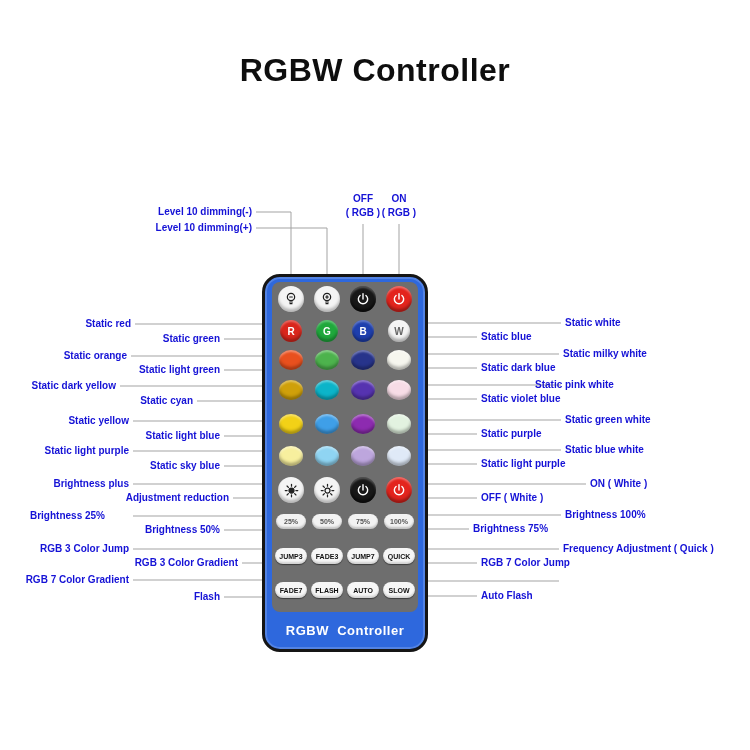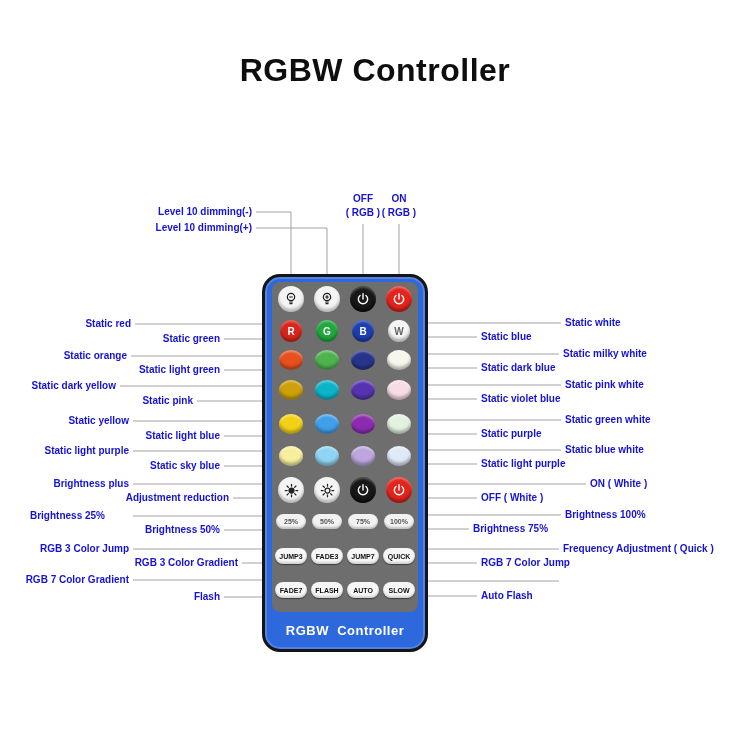--- a/index.html
+++ b/index.html
@@ -98,39 +98,39 @@
   <div class="callout center" style="left:376px;top:192px;width:46px">
     <div>ON</div>
     <div>( RGB )</div>
   </div>
 
   <div class="callout" style="right:619px;top:317px">Static red</div>
   <div class="callout" style="right:530px;top:332px">Static green</div>
   <div class="callout" style="right:623px;top:349px">Static orange</div>
   <div class="callout" style="right:530px;top:363px">Static light green</div>
   <div class="callout" style="right:634px;top:379px">Static dark yellow</div>
-  <div class="callout" style="right:557px;top:394px">Static pink</div>
+  <div class="callout" style="right:557px;top:394px">Static cyan</div>
   <div class="callout" style="right:621px;top:414px">Static yellow</div>
   <div class="callout" style="right:530px;top:429px">Static light blue</div>
   <div class="callout" style="right:621px;top:444px">Static light purple</div>
   <div class="callout" style="right:530px;top:459px">Static sky blue</div>
   <div class="callout" style="right:621px;top:477px">Brightness plus</div>
   <div class="callout" style="right:521px;top:491px">Adjustment reduction</div>
   <div class="callout" style="right:645px;top:509px">Brightness 25%</div>
   <div class="callout" style="right:530px;top:523px">Brightness 50%</div>
   <div class="callout" style="right:621px;top:542px">RGB 3 Color Jump</div>
   <div class="callout" style="right:512px;top:556px">RGB 3 Color Gradient</div>
   <div class="callout" style="right:621px;top:573px">RGB 7 Color Gradient</div>
   <div class="callout" style="right:530px;top:590px">Flash</div>
 
   <div class="callout" style="left:565px;top:316px">Static white</div>
   <div class="callout" style="left:481px;top:330px">Static blue</div>
   <div class="callout" style="left:563px;top:347px">Static milky white</div>
   <div class="callout" style="left:481px;top:361px">Static dark blue</div>
-  <div class="callout" style="left:565px;top:378px">Static pink white</div>
+  <div class="callout" style="left:535px;top:378px">Static pink white</div>
   <div class="callout" style="left:481px;top:392px">Static violet blue</div>
   <div class="callout" style="left:565px;top:413px">Static green white</div>
   <div class="callout" style="left:481px;top:427px">Static purple</div>
   <div class="callout" style="left:565px;top:443px">Static blue white</div>
   <div class="callout" style="left:481px;top:457px">Static light purple</div>
   <div class="callout" style="left:590px;top:477px">ON ( White )</div>
   <div class="callout" style="left:481px;top:491px">OFF ( White )</div>
   <div class="callout" style="left:565px;top:508px">Brightness 100%</div>
   <div class="callout" style="left:473px;top:522px">Brightness 75%</div>
   <div class="callout" style="left:563px;top:542px">Frequency Adjustment ( Quick )</div>

